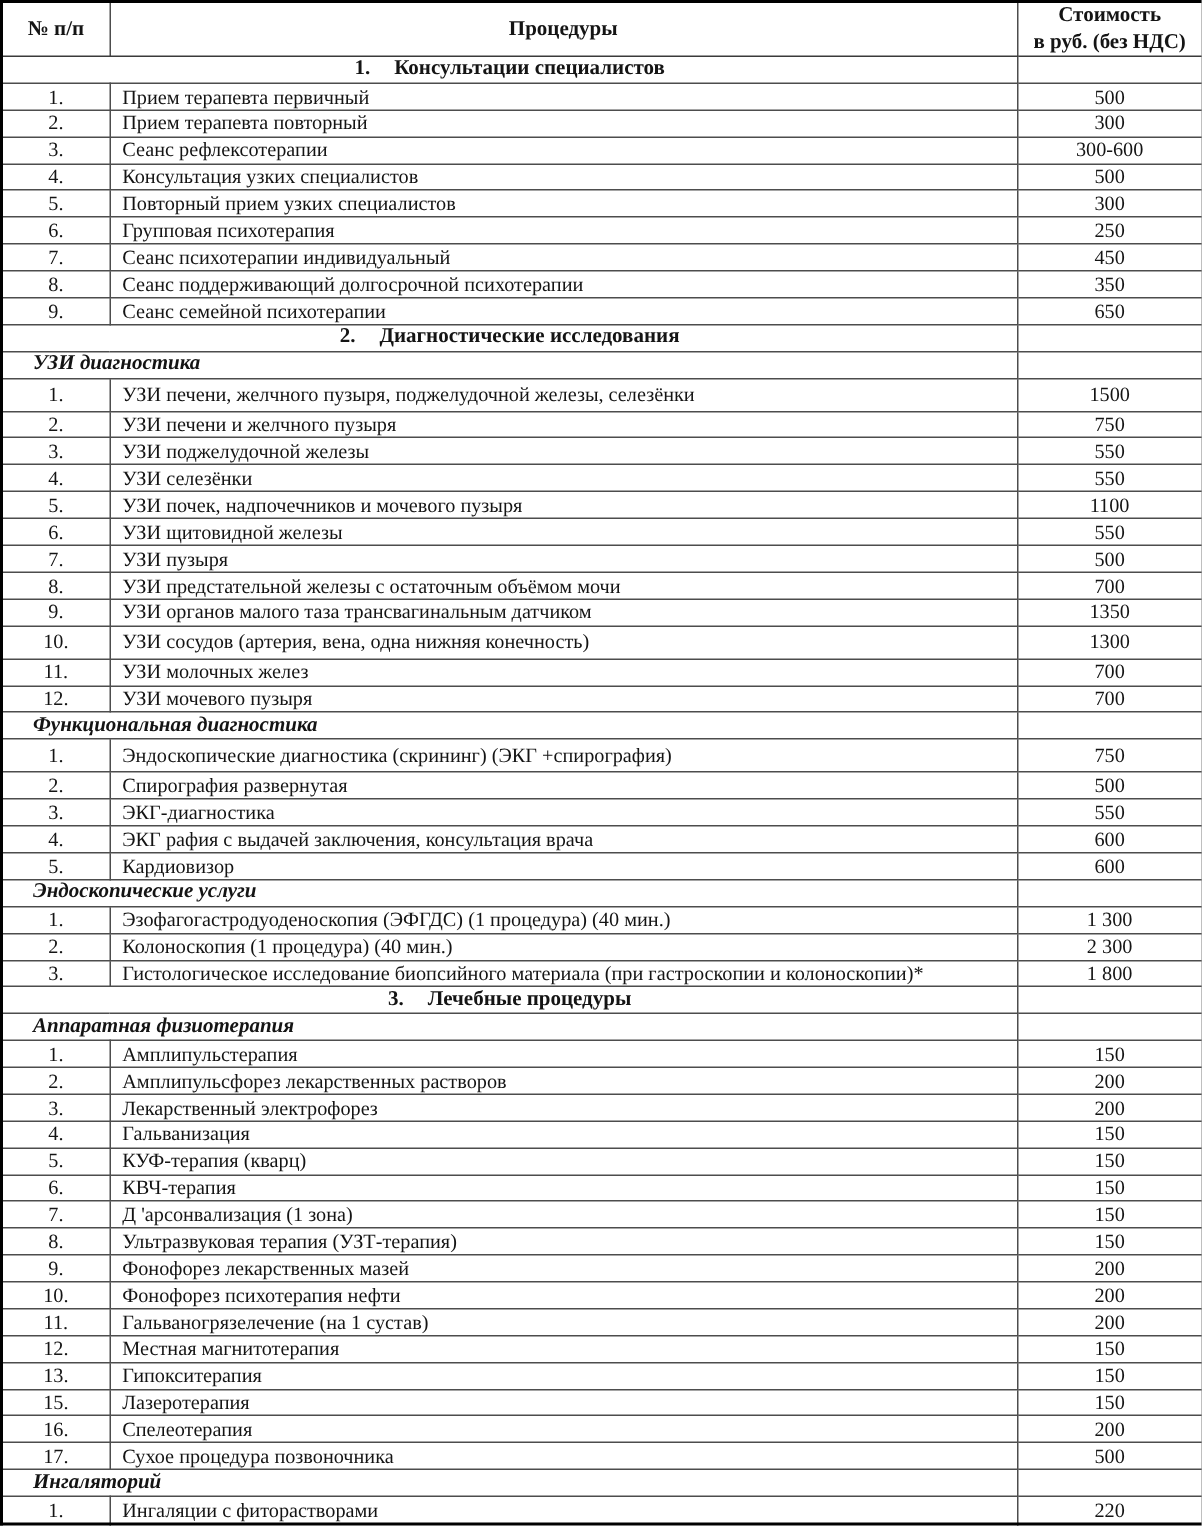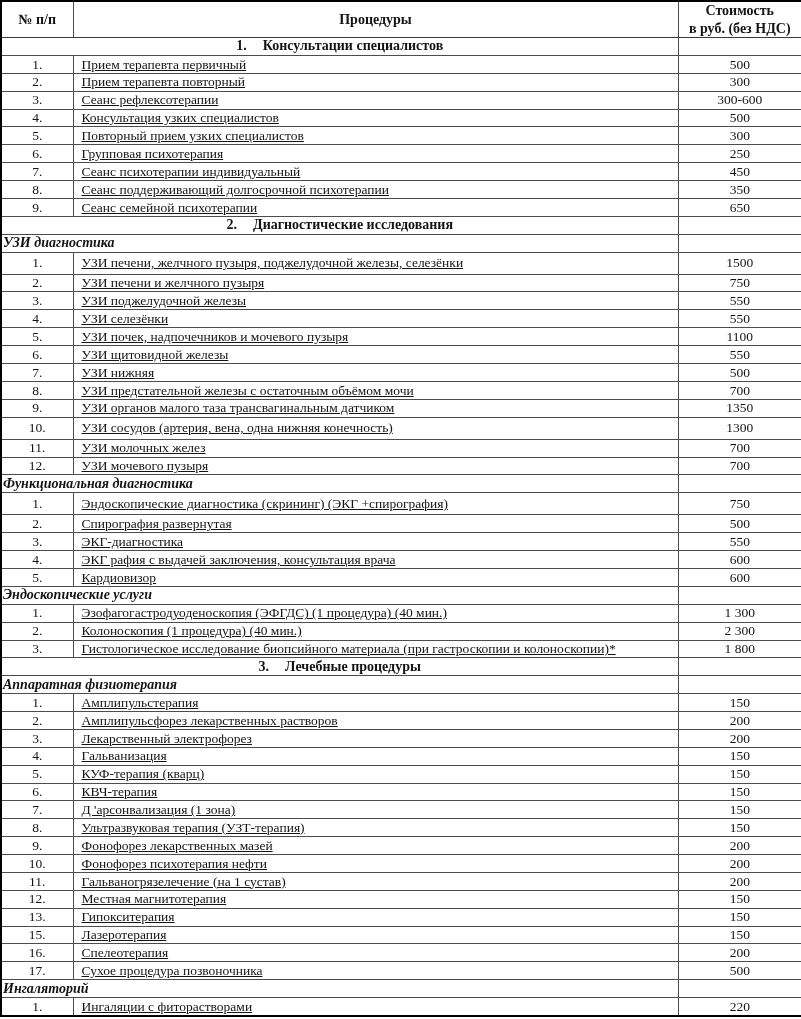--- a/index.html
+++ b/index.html
@@ -44,41 +44,40 @@
   td.num-cell {
     text-align: center;
     font-size: 13.5px;
     line-height: 1;
   }
   td.name-cell {
     text-align: left;
     font-size: 13.5px;
     padding-left: 8px;
     line-height: 1;
-    text-decoration: underline;
   }
   td.price-cell {
     text-align: center;
     font-size: 13.5px;
     line-height: 1;
     margin-left: 44px;
   }
   td.section-cell {
     text-align: center;
     font-weight: bold;
     font-size: 14px;
     line-height: 1;
   }
   td.section-cell .sec-num { margin-right: 16px; }
   td.subsection-cell {
     font-weight: bold;
     font-style: italic;
     font-size: 14px;
     text-align: left;
-    padding-left: 1px;
+    padding-left: 20px;
     line-height: 1;
   }
 </style>
 </head>
 <body>
 
 <table class="price-table">
   <colgroup>
     <col class="c-num">
     <col class="c-proc">
@@ -177,21 +176,21 @@
         <td class="name-cell">УЗИ  почек, надпочечников и мочевого  пузыря</td>
         <td class="price-cell">1100</td>
       </tr>
       <tr>
         <td class="num-cell">6.</td>
         <td class="name-cell">УЗИ  щитовидной железы</td>
         <td class="price-cell">550</td>
       </tr>
       <tr>
         <td class="num-cell">7.</td>
-        <td class="name-cell">УЗИ  нижняя</td>
+        <td class="name-cell">УЗИ  пузыря</td>
         <td class="price-cell">500</td>
       </tr>
       <tr>
         <td class="num-cell">8.</td>
         <td class="name-cell">УЗИ предстательной  железы с остаточным объёмом  мочи</td>
         <td class="price-cell">700</td>
       </tr>
       <tr>
         <td class="num-cell">9.</td>
         <td class="name-cell">УЗИ органов  малого таза  трансвагинальным  датчиком</td>

